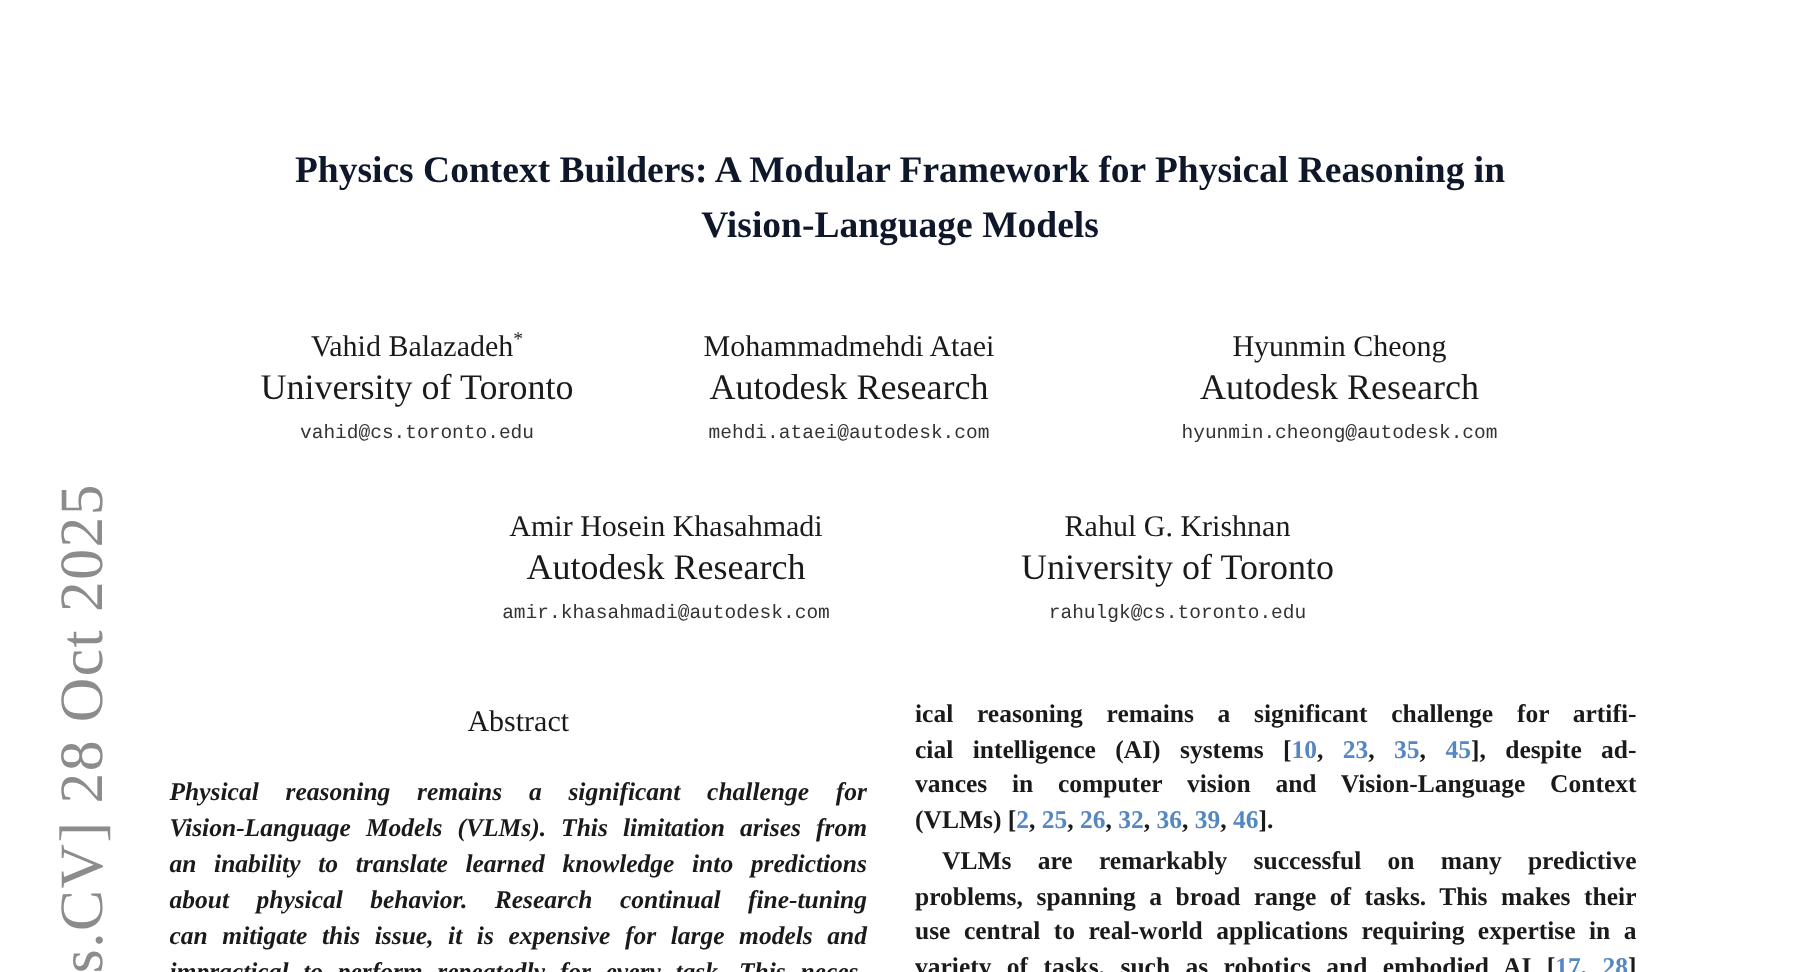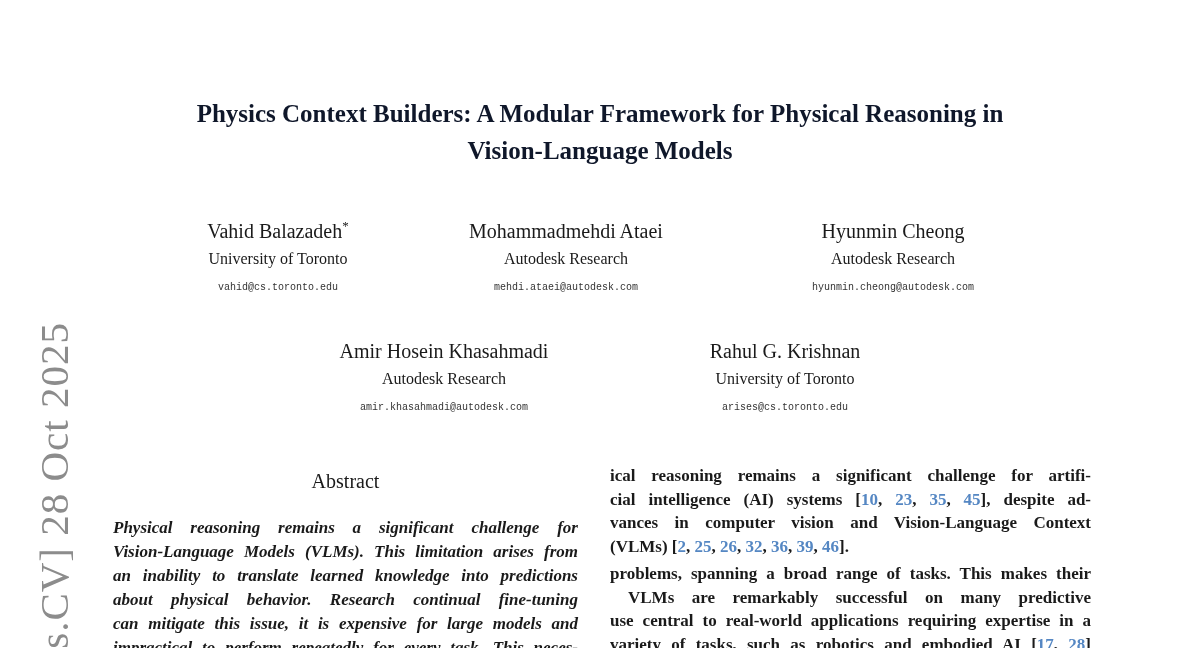--- a/index.html
+++ b/index.html
@@ -42,24 +42,24 @@
     font-weight: bold;
     font-size: 25px;
     line-height: 37px;
     color: #0f172a;
   }
 
   
   .acard { position: absolute; text-align: center; }
   .acard .nm { font-size: 20px; line-height: 27px; }
   .acard .nm sup { font-size: 13px; }
-  .acard .af { font-size: 16px; line-height: 27px; }
+  .acard .af { font-size: 24px; line-height: 27px; }
   .acard .em {
     font-family: "Liberation Mono", "DejaVu Sans Mono", monospace;
-    font-size: 10px;
+    font-size: 13px;
     line-height: 18px;
     margin-top: 7px;
     color: #333;
   }
   #a1 { left: 118px; top: 212px; width: 320px; }
   #a2 { left: 406px; top: 212px; width: 320px; }
   #a3 { left: 733px; top: 212px; width: 320px; }
   #a4 { left: 274px; top: 332px; width: 340px; }
   #a5 { left: 615px; top: 332px; width: 340px; }
 
@@ -131,21 +131,21 @@
 
 <div class="acard" id="a4">
   <div class="nm"><span>Amir Hosein Khasahmadi</span><sup></sup></div>
   <div class="af">Autodesk Research</div>
   <div class="em">amir.khasahmadi@autodesk.com</div>
 </div>
 
 <div class="acard" id="a5">
   <div class="nm"><span>Rahul G. Krishnan</span><sup></sup></div>
   <div class="af">University of Toronto</div>
-  <div class="em">arises@cs.toronto.edu</div>
+  <div class="em">rahulgk@cs.toronto.edu</div>
 </div>
 
 <div class="abs-head">Abstract</div>
 
 <div class="abs-body">
   <div class="line">Physical reasoning remains a significant challenge for</div>
   <div class="line">Vision-Language Models (VLMs). This limitation arises from</div>
   <div class="line">an inability to translate learned knowledge into predictions</div>
   <div class="line">about physical behavior. Research continual fine-tuning</div>
   <div class="line">can mitigate this issue, it is expensive for large models and</div>
@@ -153,18 +153,18 @@
 </div>
 
 <div class="col2">
   <div class="para1">
     <div class="line">ical reasoning remains a significant challenge for artifi-</div>
     <div class="line">cial intelligence (AI) systems [<span class="cite">10</span>, <span class="cite">23</span>, <span class="cite">35</span>, <span class="cite">45</span>], despite ad-</div>
     <div class="line">vances in computer vision and Vision-Language Context</div>
     <div class="line end">(VLMs) [<span class="cite">2</span>, <span class="cite">25</span>, <span class="cite">26</span>, <span class="cite">32</span>, <span class="cite">36</span>, <span class="cite">39</span>, <span class="cite">46</span>].</div>
   </div>
   <div class="para2">
+    <div class="line indent">VLMs are remarkably successful on many predictive</div>
     <div class="line">problems, spanning a broad range of tasks. This makes their</div>
-    <div class="line indent">VLMs are remarkably successful on many predictive</div>
     <div class="line">use central to real-world applications requiring expertise in a</div>
     <div class="line">variety of tasks, such as robotics and embodied AI [<span class="cite">17</span>, <span class="cite">28</span>]</div>
   </div>
 </div>
 
 </body></html>

